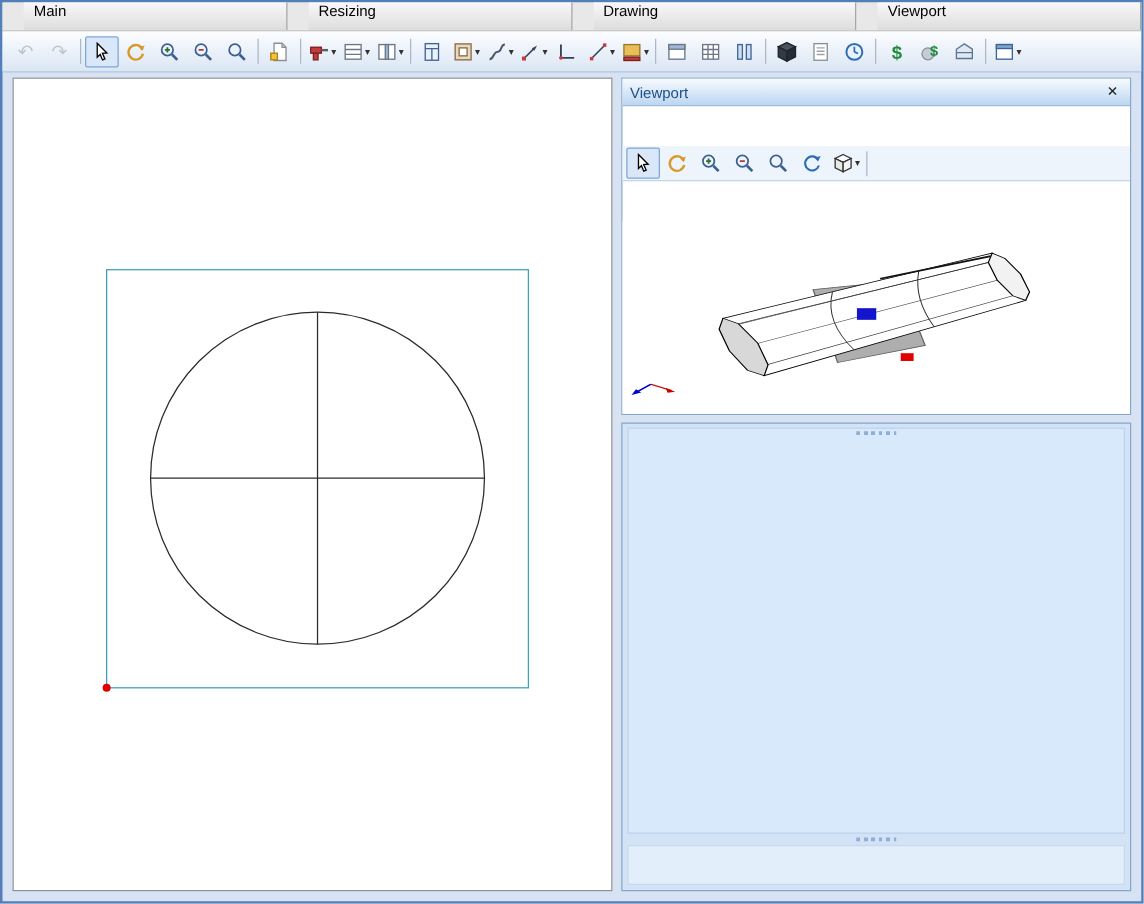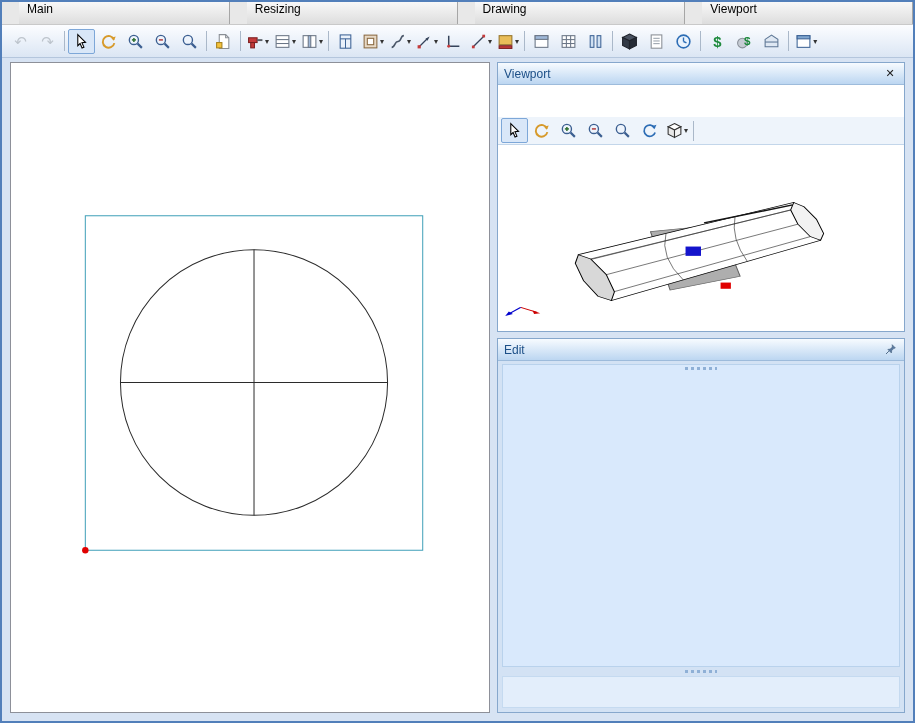--- a/index.html
+++ b/index.html
@@ -423,29 +423,20 @@
               <line x1="22" y1="210" x2="38" y2="218" stroke="#cc0000" stroke-width="1.6"></line>
               <polygon points="41,219.5 33.5,214.8 35,220.8" fill="#cc0000"></polygon>
               <line x1="22" y1="210" x2="10" y2="221" stroke="#0000cc" stroke-width="1.6"></line>
               <polygon points="7,224 14.5,220.5 10.5,216.5" fill="#0000cc"></polygon>
             </g>
           </svg>
         </div>
       </div>
 
       <div class="panel" id="edit-panel">
-        <div class="ptitle">
-          <span class="t">Edit</span>
-          <span class="pbtn">
-            <svg viewBox="0 0 16 16">
-                <path d="M10 2 l4 4 -2 .8 -2.5 2.5 -.4 3 -4.4 -4.4 3 -.4 2.5 -2.5 z" fill="#5b7aa0" stroke="#33506f" stroke-width="0.6"></path>
-                <line x1="2.5" y1="13.5" x2="6" y2="10" stroke="#33506f" stroke-width="1"></line>
-              </svg>
-          </span>
-        </div>
         <div class="editbody">
           <div class="editmain">
             <div class="gripwrap">
                 <div class="dots"></div>
               </div>
           </div>
           <div class="editsplit">
               <div class="dots"></div>
             </div>
           <div class="editbottom"></div>

